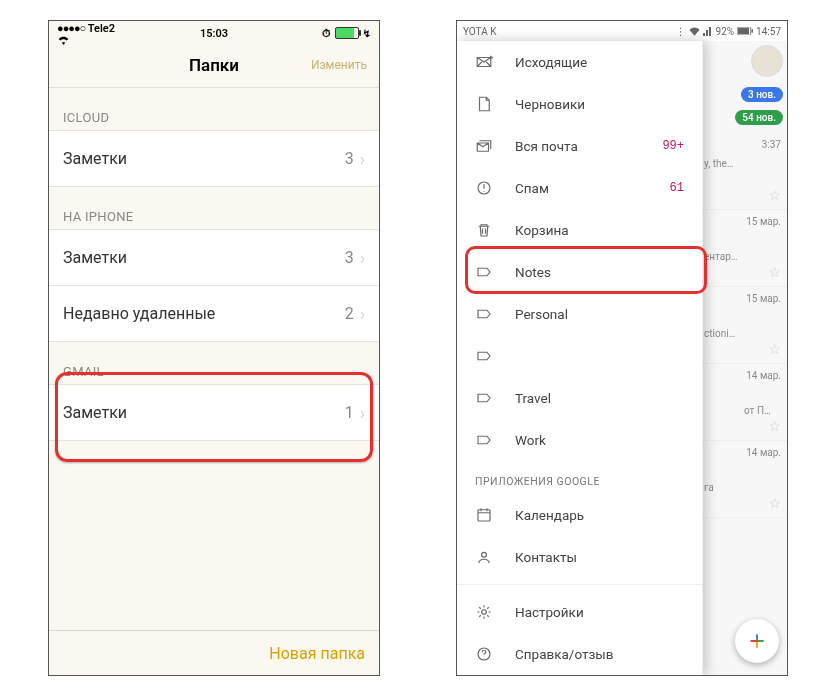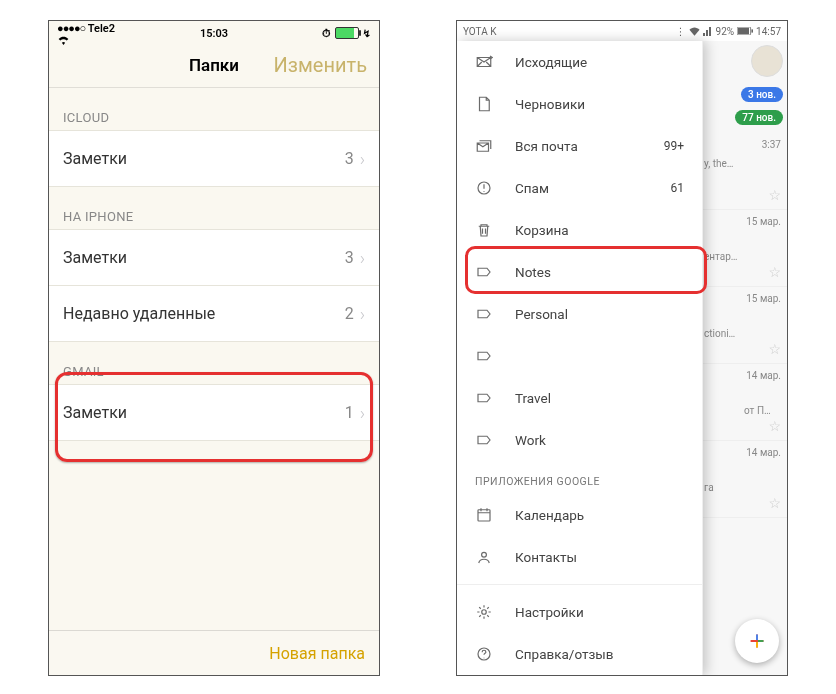--- a/index.html
+++ b/index.html
@@ -39,21 +39,21 @@
   .battery {
     width: 22px; height: 10px; border: 1px solid #333; border-radius: 2px; position: relative;
     background: linear-gradient(to right, #4cd964 80%, transparent 80%);
   }
   .battery:after{content:"";position:absolute;right:-3px;top:2px;width:2px;height:6px;background:#333;border-radius:1px;}
   .ios-nav {
     height: 44px; display:flex; align-items:center; justify-content:center; position:relative;
     border-bottom: 1px solid rgba(0,0,0,0.1);
   }
   .ios-nav .title { font-size:17px; font-weight:600; color:#000;}
-  .ios-nav .edit { position:absolute; right:12px; font-size:20px; color:#c8b36b; }
+  .ios-nav .edit { position:absolute; right:12px; font-size:12px; color:#c8b36b; }
   .ios-section-header {
     font-size: 13px; color: #888; padding: 22px 14px 6px; letter-spacing: 0.3px;
   }
   .ios-row {
     height: 47px; background: #fff; display:flex; align-items:center; padding:4px 14px;
     border-top:1px solid #e6e4da; border-bottom:1px solid #e6e4da; margin-top:-1px;
     font-size: 16px; color:#333; position:relative;
   }
   .ios-row .label { flex:1; }
   .ios-row .count { color:#888; margin-right:6px;}
@@ -82,21 +82,21 @@
     box-shadow: 3px 0 12px rgba(0,0,0,0.22);
     overflow:hidden;
     z-index:2;
   }
   .g-row {
     height:42px; display:flex; align-items:center; padding:0 18px;
     font-size:13.5px; color:#444; gap:22px;
   }
   .g-row .ic { width:18px; height:18px; flex-shrink:0; color:#6b6b6b; display:flex;align-items:center;justify-content:center;}
   .g-row .lbl { flex:1; }
-  .g-row .cnt { font-size:12px; color:#404040; }
+  .g-row .cnt { font-size:12px; color:#be185d;font-family:Liberation Mono, monospace; }
   .g-section {
     font-size:10.5px; color:#777; letter-spacing:0.5px; padding:14px 18px 6px;
   }
   .highlight-right {
     position:absolute; border:3px solid #e53030; border-radius:10px; pointer-events:none;
     z-index:3;
   }
   
   .inbox-bg {
     position:absolute; top:20px; right:0; bottom:0; left:245px; background:#f7f7f7;
@@ -206,21 +206,21 @@
     </span>
   </div>
 
   <div class="inbox-bg">
     <div class="avatar-top"></div>
     <div style="height:46px;"></div>
     <div style="text-align:right;padding-right:4px;">
       <span class="badge" style="background:#3b78e7">3 нов.</span>
     </div>
     <div style="text-align:right;padding:8px 4px 0;">
-      <span class="badge" style="background:#2e9e4b">77 нов.</span>
+      <span class="badge" style="background:#2e9e4b">54 нов.</span>
     </div>
     <div style="height:8px;"></div>
     <div class="inbox-item">
       <span style="position:absolute;bottom:40px;left:2px;">y, the…</span>
       <span class="date">3:37</span>
       <span class="star">☆</span>
     </div>
     <div class="inbox-item">
       <span style="position:absolute;bottom:24px;left:2px;">ентар…</span>
       <span class="date">15 мар.</span>

